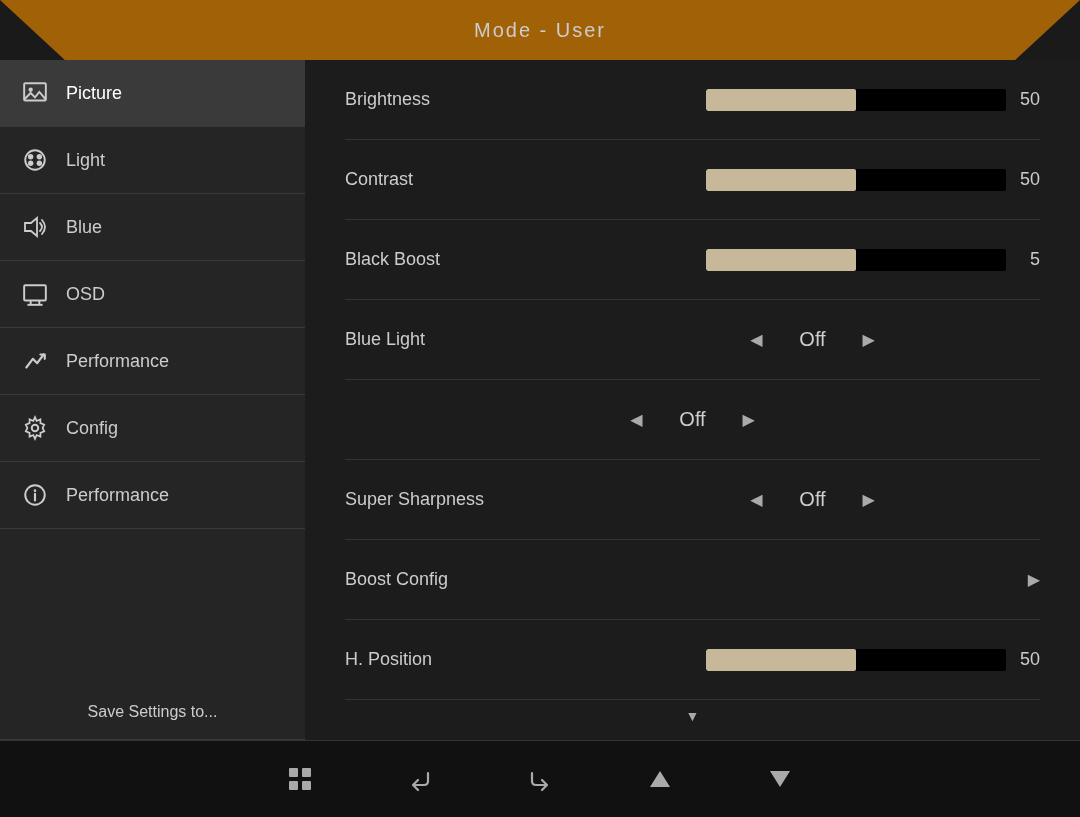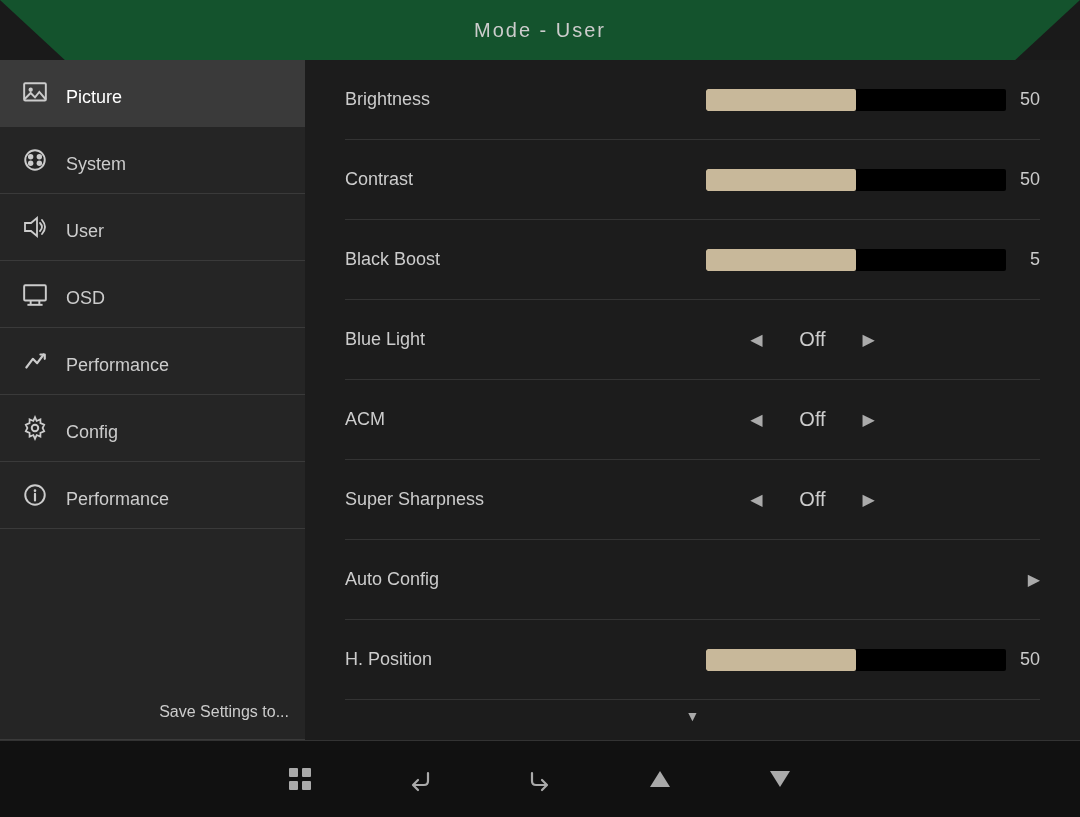--- a/index.html
+++ b/index.html
@@ -9,21 +9,21 @@
       background: #1a1a1a;
       font-family: 'Segoe UI', Arial, sans-serif;
       overflow: hidden;
       position: relative;
     }
 
     
     .top-bar {
       width: 100%;
       height: 60px;
-      background: #14532d;
+      background: #a16207;
       display: flex;
       align-items: center;
       justify-content: center;
       position: relative;
       clip-path: polygon(0 0, 100% 0, 94% 100%, 6% 100%);
     }
     .top-bar-title {
       color: #ccc;
       font-size: 20px;
       font-weight: 400;
@@ -42,21 +42,21 @@
       width: 305px;
       background: #252525;
       display: flex;
       flex-direction: column;
       padding-top: 0;
       flex-shrink: 0;
     }
 
     .sidebar-item {
       display: flex;
-      align-items: flex-end;
+      align-items: center;
       padding: 18px 20px;
       cursor: pointer;
       border-bottom: 1px solid #3a3a3a;
       color: #ccc;
       font-size: 18px;
       gap: 16px;
     }
 
     .sidebar-item.active {
       background: #3a3a3a;
@@ -72,21 +72,21 @@
       flex-shrink: 0;
     }
 
     .sidebar-item-label {
       font-size: 18px;
     }
 
     .save-settings {
       display: flex;
       align-items: center;
-      justify-content: flex-end;
+      justify-content: center;
       padding: 18px 16px;
       cursor: pointer;
       color: #ccc;
       font-size: 16px;
       border-bottom: 1px solid #3a3a3a;
       margin-top: auto;
     }
 
     
     .right-panel {
@@ -241,32 +241,32 @@
     <div class="sidebar-item">
       <div class="sidebar-icon">
         <svg width="26" height="26" viewBox="0 0 24 24" xmlns="http://www.w3.org/2000/svg">
           <circle cx="12" cy="12" r="9" fill="none" stroke="#ccc" stroke-width="1.8"></circle>
           <circle cx="8" cy="9" r="2.5" fill="#ccc"></circle>
           <circle cx="16" cy="9" r="2.5" fill="#ccc"></circle>
           <circle cx="8" cy="15" r="2.5" fill="#ccc"></circle>
           <circle cx="16" cy="15" r="2.5" fill="#ccc"></circle>
         </svg>
       </div>
-      <span class="sidebar-item-label">System</span>
+      <span class="sidebar-item-label">Light</span>
     </div>
 
     <div class="sidebar-item">
       <div class="sidebar-icon">
         <svg width="28" height="26" viewBox="0 0 28 24" xmlns="http://www.w3.org/2000/svg">
           <polygon points="4,8 10,8 16,3 16,21 10,16 4,16" fill="none" stroke="#ccc" stroke-width="1.8"></polygon>
           <path d="M19 8 Q23 12 19 16" fill="none" stroke="#ccc" stroke-width="1.8" stroke-linecap="round"></path>
           <path d="M21 5 Q27 12 21 19" fill="none" stroke="#ccc" stroke-width="1.8" stroke-linecap="round"></path>
         </svg>
       </div>
-      <span class="sidebar-item-label">User</span>
+      <span class="sidebar-item-label">Blue</span>
     </div>
 
     <div class="sidebar-item">
       <div class="sidebar-icon">
         <svg width="26" height="26" viewBox="0 0 24 24" xmlns="http://www.w3.org/2000/svg">
           <rect x="2" y="4" width="20" height="14" rx="1" fill="none" stroke="#ccc" stroke-width="1.8"></rect>
           <line x1="8" y1="18" x2="8" y2="22" stroke="#ccc" stroke-width="1.8"></line>
           <line x1="16" y1="18" x2="16" y2="22" stroke="#ccc" stroke-width="1.8"></line>
           <line x1="5" y1="22" x2="19" y2="22" stroke="#ccc" stroke-width="1.8"></line>
         </svg>
@@ -348,21 +348,20 @@
       <div class="setting-control">
         <div class="toggle-control">
           <span class="toggle-arrow">◀</span>
           <span class="toggle-value">Off</span>
           <span class="toggle-arrow">▶</span>
         </div>
       </div>
     </div>
 
     <div class="setting-row">
-      <span class="setting-label">ACM</span>
       <div class="setting-control">
         <div class="toggle-control">
           <span class="toggle-arrow">◀</span>
           <span class="toggle-value">Off</span>
           <span class="toggle-arrow">▶</span>
         </div>
       </div>
     </div>
 
     <div class="setting-row">
@@ -370,21 +369,21 @@
       <div class="setting-control">
         <div class="toggle-control">
           <span class="toggle-arrow">◀</span>
           <span class="toggle-value">Off</span>
           <span class="toggle-arrow">▶</span>
         </div>
       </div>
     </div>
 
     <div class="setting-row">
-      <span class="setting-label">Auto Config</span>
+      <span class="setting-label">Boost Config</span>
       <div class="setting-control">
         <div class="arrow-only">
           <span class="toggle-arrow">▶</span>
         </div>
       </div>
     </div>
 
     <div class="setting-row">
       <span class="setting-label">H. Position</span>
       <div class="setting-control slider-bar-container">

